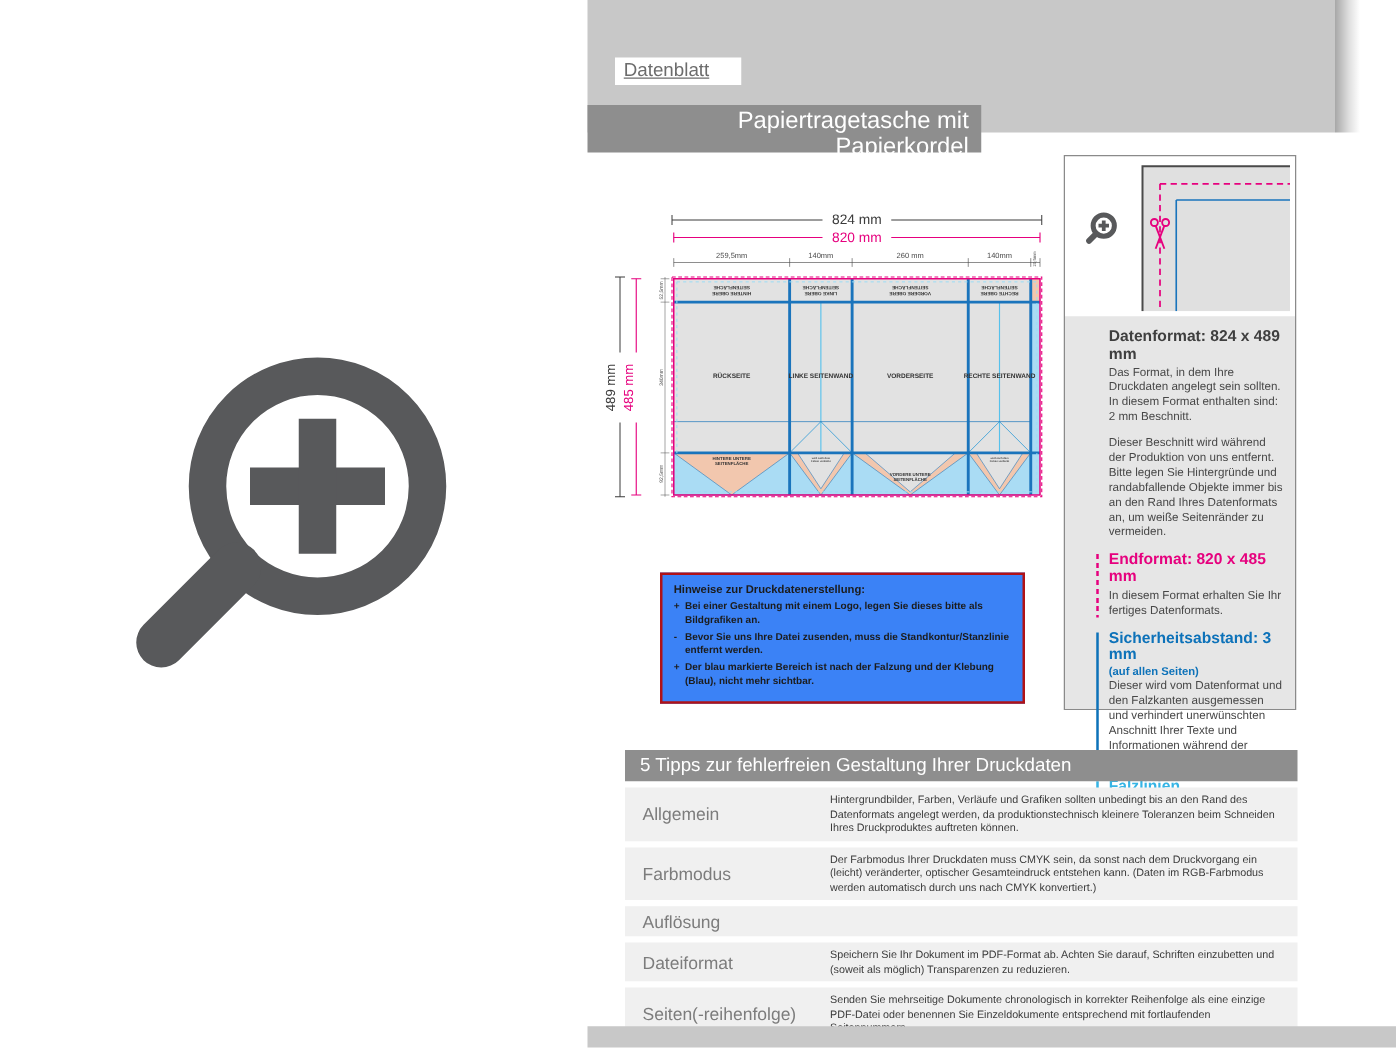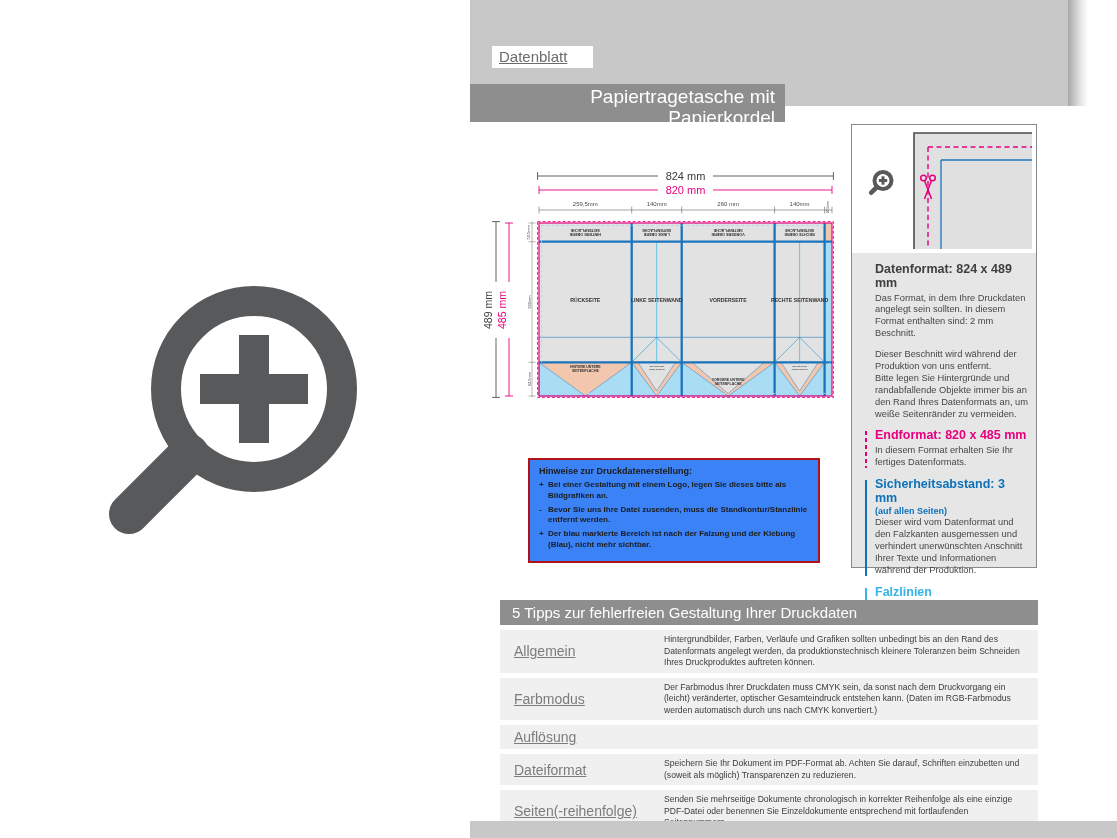--- a/index.html
+++ b/index.html
@@ -25,21 +25,21 @@
        box-sizing:border-box;padding:6px 9px 7px 9px;color:#1c1c1c;}
   .hints .ht{font-size:9px;font-weight:bold;margin-bottom:4px;}
   .hint-item{display:flex;font-size:8px;font-weight:bold;line-height:1.35;margin-bottom:3px;}
   .hint-item .b{width:9px;flex:0 0 9px;}
 
   
   .infobox{left:851px;top:124px;width:186px;height:444px;border:1px solid #8a8a8a;
        background:#ffffff;box-sizing:border-box;}
   .detail-area{position:absolute;left:0;top:0;width:100%;height:128px;}
   .sections{position:absolute;left:0;top:128px;right:0;bottom:0;background:#e6e6e6;
-       padding:10px 8px 0 12px;box-sizing:border-box;}
+       padding:10px 8px 0 24px;box-sizing:border-box;}
   .sec{position:relative;padding-left:11px;margin-bottom:9px;}
   .sec .accent{position:absolute;left:1px;top:2px;bottom:1px;width:2px;}
   .accent.dashed-magenta{background:repeating-linear-gradient(to bottom,#e6007e 0 4px,rgba(0,0,0,0) 4px 7px);}
   .accent.solid-blue{background:#0d72b9;}
   .accent.solid-cyan{background:#35b4e5;}
   .sec .st{font-size:12.5px;font-weight:bold;line-height:1.1;margin-bottom:2px;}
   .sec .st.dark{color:#3f3f3f;}
   .sec .st.magenta{color:#e6007e;}
   .sec .st.blue{color:#0d72b9;}
   .sec .st.cyan{color:#35b4e5;}
@@ -47,21 +47,21 @@
   .sec .sb{font-size:9.3px;color:#474747;line-height:1.28;}
   .pre{white-space:pre-line;}
   .sb + .sb{margin-top:9px;}
 
   
   .tips{left:500px;top:588px;width:538px;}
   .tips-header{height:25px;background:#8e8e8e;color:#ffffff;font-size:15px;
        line-height:25px;padding-left:12px;margin-top:12px;}
   .tip-row{display:flex;align-items:center;background:#f0f0f0;margin-top:5px;
        padding:4px 10px 4px 14px;box-sizing:border-box;}
-  .tip-label{flex:0 0 150px;font-size:14px;color:#7c7c7c;text-decoration:underline;}
+  .tip-label{flex:0 0 150px;font-size:14px;color:#7c7c7c;}
   .tip-text{flex:1;font-size:8.6px;color:#3b3b3b;line-height:1.34;}
 
   svg text{font-family:"Liberation Sans", sans-serif;}
 </style>
 </head>
 <body>
 
 <svg class="abs" style="left:97px;top:272px;" width="265" height="295" viewBox="0 0 265 295">
   <circle cx="157" cy="117" r="88" fill="none" stroke="#58595b" stroke-width="30"></circle>
   <line x1="103" y1="117" x2="211" y2="117" stroke="#58595b" stroke-width="30"></line>

